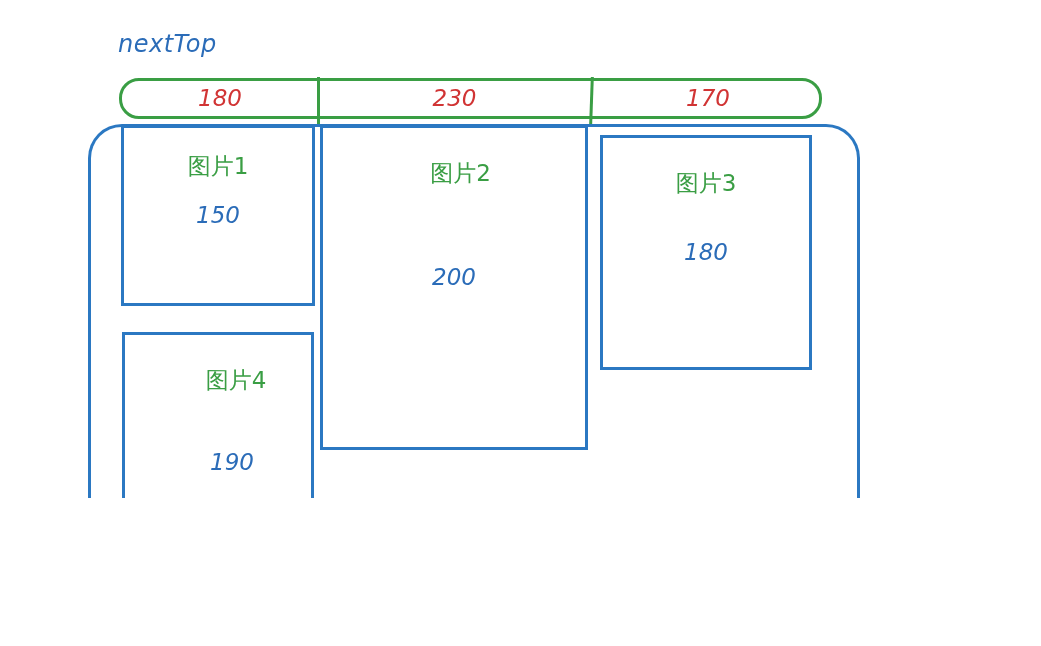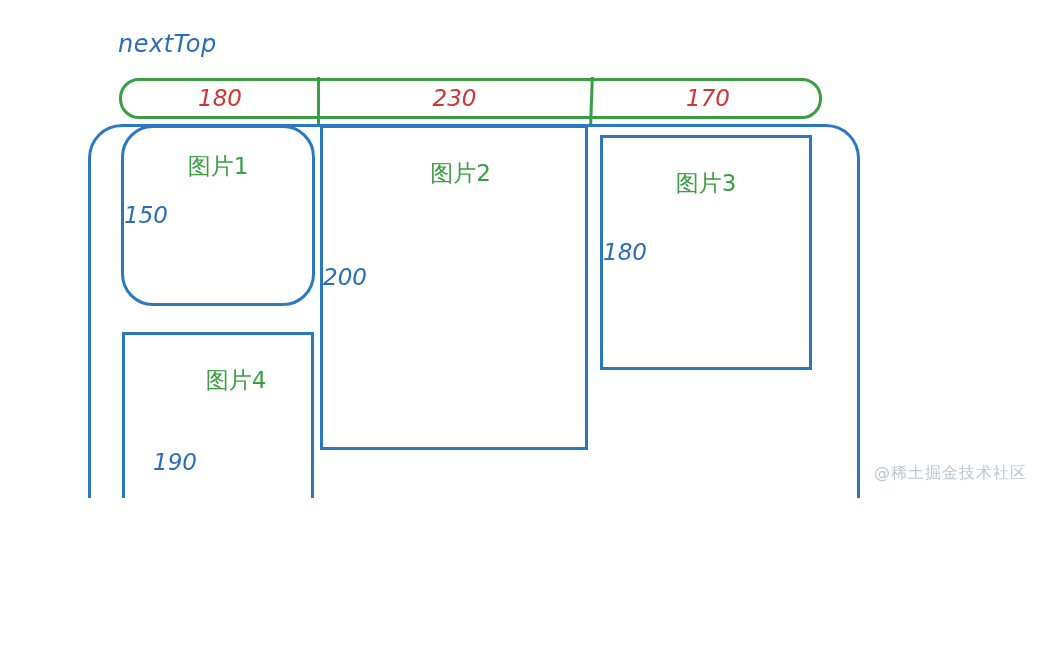--- a/index.html
+++ b/index.html
@@ -101,29 +101,29 @@
     text-align: center;
     font-family: "DejaVu Sans", sans-serif;
     font-size: 23px;
     color: #3a9e44;
     white-space: nowrap;
   }
   .img-box .img-value {
     position: absolute;
     left: 0;
     right: 0;
-    text-align: left;
+    text-align: center;
     font-family: "DejaVu Sans", sans-serif;
     font-size: 23px;
     font-style: italic;
     color: #2b6cb8;
     white-space: nowrap;
   }
 
-  #img-box-1 { left: 121px; top: 125px; width: 194px; height: 181px; border-radius: 32px; }
+  #img-box-1 { left: 121px; top: 125px; width: 194px; height: 181px; }
   #img-box-1 .img-title { top: 23px; }
   #img-box-1 .img-value { top: 74px; }
 
   #img-box-2 { left: 320px; top: 125px; width: 268px; height: 325px; }
   #img-box-2 .img-title { top: 30px; margin-left: 13px; }
   #img-box-2 .img-value { top: 136px; }
 
   #img-box-3 { left: 600px; top: 135px; width: 212px; height: 235px; }
   #img-box-3 .img-title { top: 30px; }
   #img-box-3 .img-value { top: 101px; }
@@ -185,15 +185,14 @@
   <div class="img-box" id="img-box-3">
     <div class="img-title">图片3</div>
     <div class="img-value">180</div>
   </div>
 
   <div class="img-box" id="img-box-4">
     <div class="img-title">图片4</div>
     <div class="img-value">190</div>
   </div>
 
-  <div id="watermark">@稀土掘金技术社区</div>
 
 </div>
 
 </body></html>

